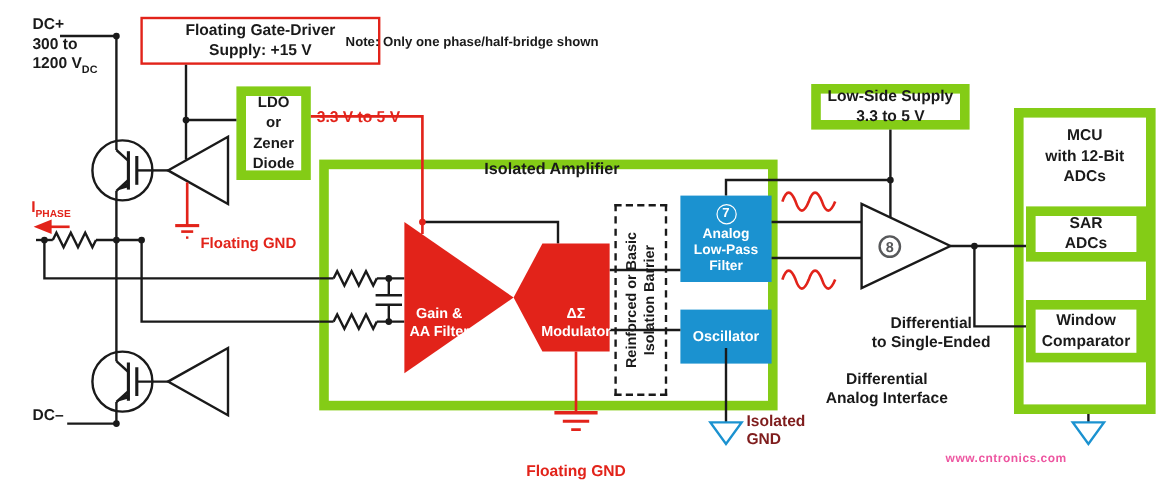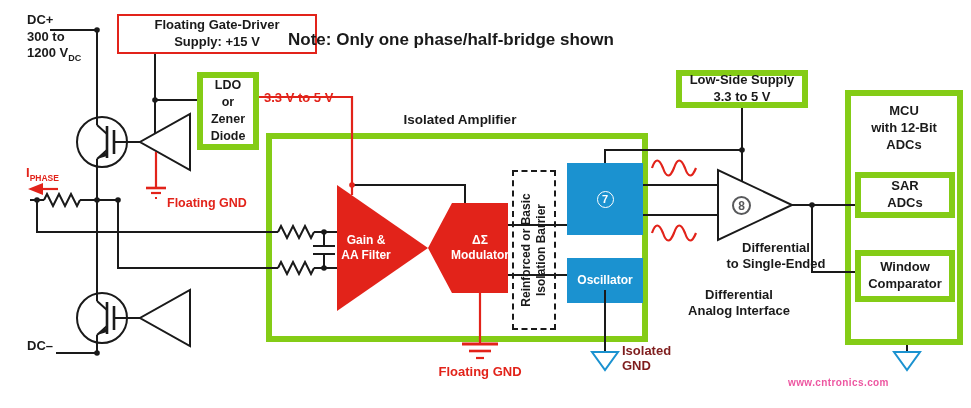--- a/index.html
+++ b/index.html
@@ -1,27 +1,27 @@
 <!DOCTYPE html>
 <html><head>
 <meta charset="utf-8">
 <style>
   * { margin:0; padding:0; box-sizing:border-box; }
   body { background:#fff; font-family:"Liberation Sans", sans-serif; }
   .stage { position:relative; width:971px; height:408px; background:#fff; overflow:hidden;
            color:#1a1a1a; font-weight:700; font-family:"Liberation Sans", sans-serif; }
   .box { position:absolute; z-index:1; display:flex; align-items:center; justify-content:center;
-         text-align:center; background:#fff; border:6px solid #84cc16; line-height:1.3; }
+         text-align:center; background:#fff; border:8px solid #84cc16; line-height:1.3; }
   .box--red-border { border:2.5px solid #e2231a; }
   .box--blue { background:#1b92d0; border:none; color:#fff; }
   .box--frame { background:transparent; }
   .box--dashed { background:transparent; border:2px dashed #1a1a1a; }
   svg.wiring { position:absolute; left:0; top:0; z-index:2; pointer-events:none; }
   .txt { position:absolute; z-index:3; line-height:1.25; }
-  .txt--center { text-align:center; }
+  .txt--center { text-align:center;margin-top:21px; }
   .pre { white-space:pre-line; }
   .red { color:#e2231a; }
   .blue { color:#7f1d1d; }
   .txt--vert { transform:translate(-50%,-50%) rotate(-90deg); text-align:center; line-height:1.25; }
   .badge7 { width:17px; height:17px; border:1.6px solid #fff; border-radius:50%;
             display:flex; align-items:center; justify-content:center; font-size:11px;
             color:#fff; margin:2px auto 2px; flex:0 0 auto; }
   .badge8 { position:absolute; z-index:3; width:19px; height:19px; border:2px solid #58595b;
             border-radius:50%; background:#fff; color:#58595b; display:flex; align-items:center;
             justify-content:center; font-size:12px; }
@@ -43,20 +43,23 @@
 Zener
 Diode</span>
   </div>
 
   <div class="box box--frame" style="left:266px;top:133px;width:382px;height:209px"></div>
 
   <div class="box box--dashed" style="left:512px;top:170px;width:44px;height:160px"></div>
 
   <div class="box box--blue" style="left:567px;top:163px;width:76px;height:72px;flex-direction:column;font-size:11.5px;line-height:1.18">
     <span class="badge7">7</span>
+    <span class="pre">Analog
+Low-Pass
+Filter</span>
   </div>
 
   <div class="box box--blue" style="left:567px;top:258px;width:76px;height:45px;font-size:12px">
     <span>Oscillator</span>
   </div>
 
   <div class="box" style="left:676px;top:70px;width:132px;height:38px;font-size:13px">
     <span class="pre">Low-Side Supply
 3.3 to 5 V</span>
   </div>
@@ -199,21 +202,21 @@
   </div>
 
   <div class="txt red" style="left:26px;top:165px;font-size:13px">
     <span>I</span><sub style="font-size:8.5px">PHASE</sub>
   </div>
 
   <div class="txt red" style="left:167px;top:196px;font-size:12.5px">
     <span>Floating GND</span>
   </div>
 
-  <div class="txt" style="left:288px;top:29px;font-size:17px">
+  <div class="txt" style="left:288px;top:29px;font-size:11px">
     <span>Note: Only one phase/half-bridge shown</span>
   </div>
 
   <div class="txt red" style="left:264px;top:90px;font-size:13px">
     <span>3.3 V to 5 V</span>
   </div>
 
   <div class="txt txt--center" style="left:370px;top:112px;width:180px;font-size:13.5px">
     <span>Isolated Amplifier</span>
   </div>

